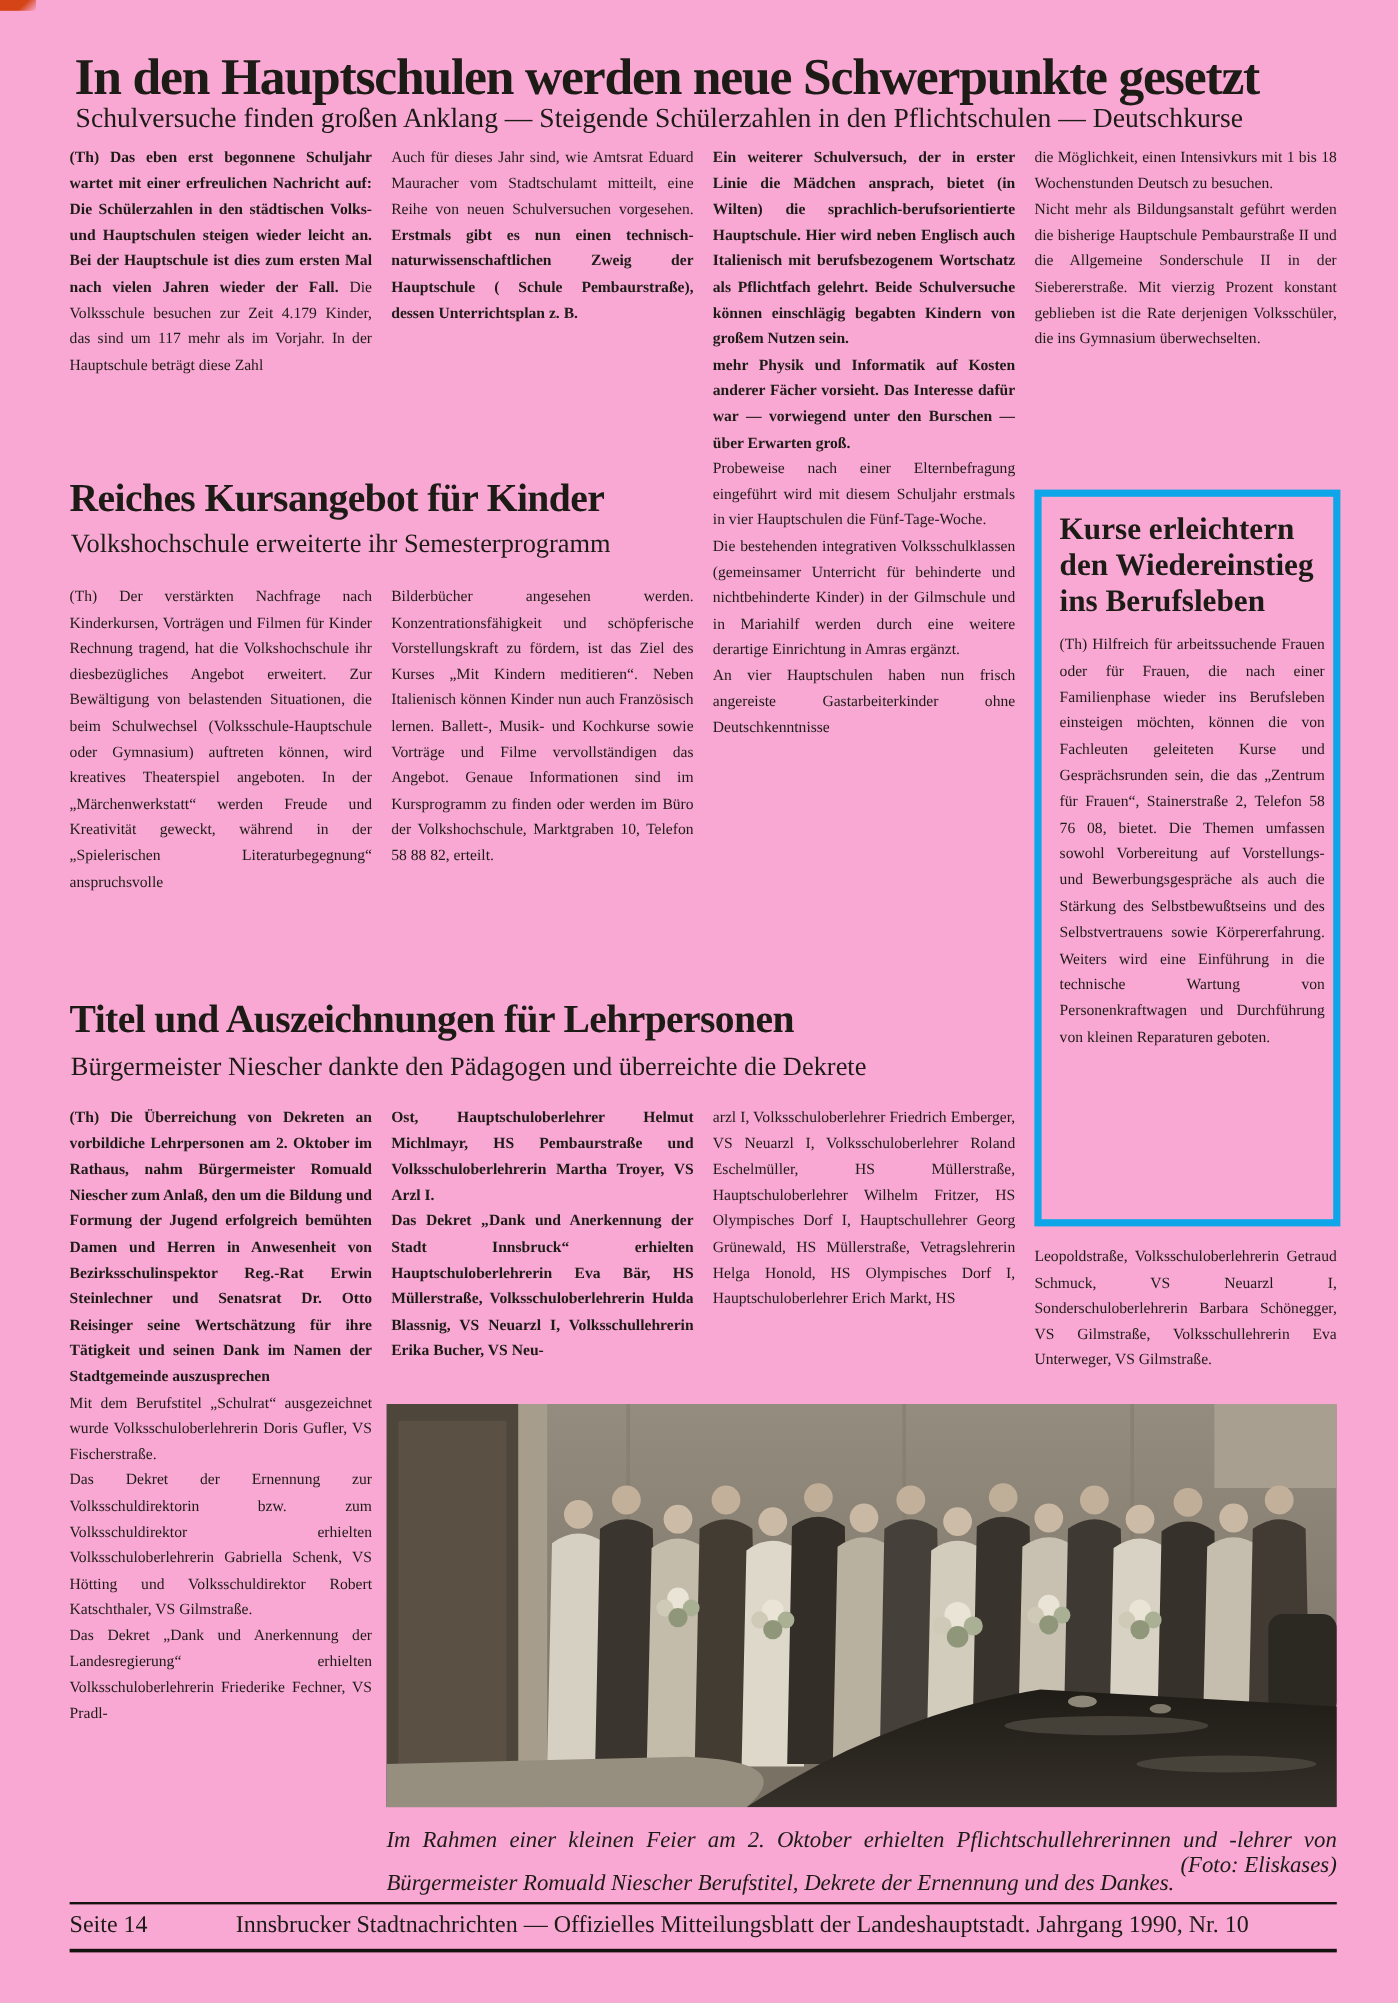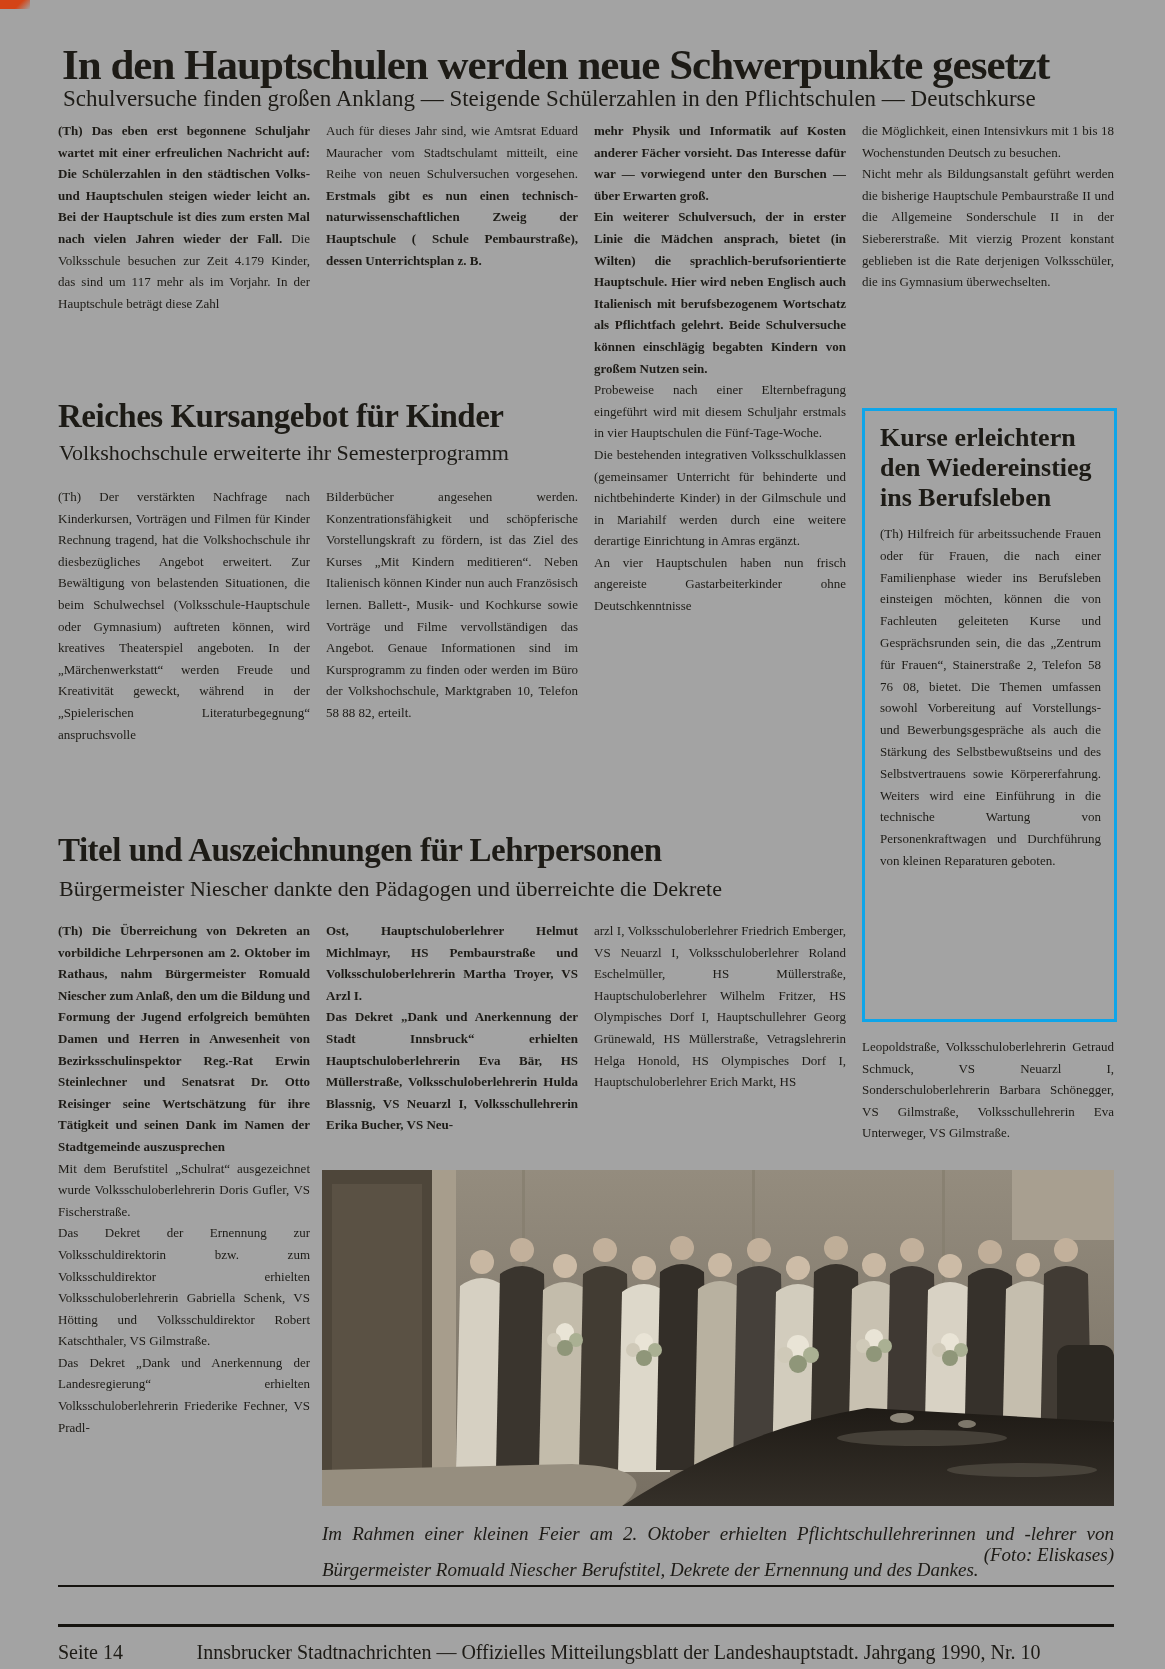--- a/index.html
+++ b/index.html
@@ -1,54 +1,54 @@
 <!DOCTYPE html>
 <html><head>
 <meta charset="utf-8">
 <style>
   html,body{margin:0;padding:0;background:#cfcabe;}
-  .page{position:relative;width:1165px;height:1669px;background:#a3a3a3;
+  .page{position:relative;width:1165px;height:1669px;background:#f9a8d4;
         font-family:"Liberation Serif",serif;color:#1d1b16;overflow:hidden;margin:0 auto;}
   .abs{position:absolute;}
   .h1{font-size:43px;font-weight:bold;letter-spacing:-1px;white-space:nowrap;}
   .h1sub{font-size:23px;white-space:nowrap;}
   .h2{font-size:33px;font-weight:bold;letter-spacing:-0.5px;white-space:nowrap;}
   .hsub{font-size:22px;white-space:nowrap;}
   .col{font-size:13px;line-height:21.6px;text-align:justify;overflow:hidden;}
   .col p{margin:0;}
   .b{font-weight:bold;}
-  .box{border:3px solid #0ea5e9;padding:12px 15px 14px 15px;box-sizing:border-box;overflow:hidden;}
+  .box{border:6px solid #0ea5e9;padding:12px 15px 14px 15px;box-sizing:border-box;overflow:hidden;}
   .boxtitle{font-size:26px;line-height:30px;font-weight:bold;margin:0 0 10px 0;}
   .caption{font-style:italic;font-size:19px;line-height:36px;text-align:justify;}
   .credit{position:absolute;right:0;bottom:1px;font-style:italic;font-size:19px;}
   .rule{background:#15130f;}
   .footer{display:flex;align-items:baseline;font-size:20px;justify-content:center;}
   .footer .pg{flex:0 0 auto;}
-  .footer .ft{flex:1 1 auto;text-align:center;margin-top:48px;}
+  .footer .ft{flex:1 1 auto;text-align:center;}
   .scanmark{background:linear-gradient(135deg,#d44416 60%,rgba(212,68,22,0));}
 </style>
 </head>
 <body>
 
 <div class="page">
 
   <div class="abs scanmark" style="left:0;top:0;width:30px;height:9px;"></div>
 
   <div class="abs h1" style="left:62px;top:40px;width:1056px;">In den Hauptschulen werden neue Schwerpunkte gesetzt</div>
   <div class="abs h1sub" style="left:63px;top:86px;width:1050px;font-family:Liberation Serif, serif;">Schulversuche finden großen Anklang — Steigende Schülerzahlen in den Pflichtschulen — Deutschkurse</div>
 
   <div class="abs col" style="left:58px;top:120px;width:252px;height:284px;">
     <p><span class="b">(Th) Das eben erst begonnene Schuljahr wartet mit einer erfreulichen Nachricht auf: Die Schülerzahlen in den städtischen Volks- und Hauptschulen steigen wieder leicht an. Bei der Hauptschule ist dies zum ersten Mal nach vielen Jahren wieder der Fall. </span><span>Die Volksschule besuchen zur Zeit 4.179 Kinder, das sind um 117 mehr als im Vorjahr. In der Hauptschule beträgt diese Zahl</span></p>
   </div>
   <div class="abs col" style="left:326px;top:120px;width:252px;height:284px;">
     <p><span>Auch für dieses Jahr sind, wie Amtsrat Eduard Mauracher vom Stadtschulamt mitteilt, eine Reihe von neuen Schulversuchen vorgesehen. </span><span class="b">Erstmals gibt es nun einen technisch-naturwissenschaftlichen Zweig der Hauptschule ( Schule Pembaurstraße), dessen Unterrichtsplan z. B.</span></p>
   </div>
   <div class="abs col" style="left:594px;top:120px;width:252px;height:692px;">
+    <p class="b">Ein weiterer Schulversuch, der in erster Linie die Mädchen ansprach, bietet (in Wilten) die sprachlich-berufsorientierte Hauptschule. Hier wird neben Englisch auch Italienisch mit berufsbezogenem Wortschatz als Pflichtfach gelehrt. Beide Schulversuche können einschlägig begabten Kindern von großem Nutzen sein.</p>
     <p class="b">mehr Physik und Informatik auf Kosten anderer Fächer vorsieht. Das Interesse dafür war — vorwiegend unter den Burschen — über Erwarten groß.</p>
-    <p class="b">Ein weiterer Schulversuch, der in erster Linie die Mädchen ansprach, bietet (in Wilten) die sprachlich-berufsorientierte Hauptschule. Hier wird neben Englisch auch Italienisch mit berufsbezogenem Wortschatz als Pflichtfach gelehrt. Beide Schulversuche können einschlägig begabten Kindern von großem Nutzen sein.</p>
     <p>Probeweise nach einer Elternbefragung eingeführt wird mit diesem Schuljahr erstmals in vier Hauptschulen die Fünf-Tage-Woche.</p>
     <p>Die bestehenden integrativen Volksschulklassen (gemeinsamer Unterricht für behinderte und nichtbehinderte Kinder) in der Gilmschule und in Mariahilf werden durch eine weitere derartige Einrichtung in Amras ergänzt.</p>
     <p>An vier Hauptschulen haben nun frisch angereiste Gastarbeiterkinder ohne Deutschkenntnisse</p>
   </div>
   <div class="abs col" style="left:862px;top:120px;width:252px;height:266px;">
     <p>die Möglichkeit, einen Intensivkurs mit 1 bis 18 Wochenstunden Deutsch zu besuchen.</p>
     <p>Nicht mehr als Bildungsanstalt geführt werden die bisherige Hauptschule Pembaurstraße II und die Allgemeine Sonderschule II in der Siebererstraße. Mit vierzig Prozent konstant geblieben ist die Rate derjenigen Volksschüler, die ins Gymnasium überwechselten.</p>
   </div>
 
   <div class="abs h2" style="left:58px;top:398px;width:530px;">Reiches Kursangebot für Kinder</div>

